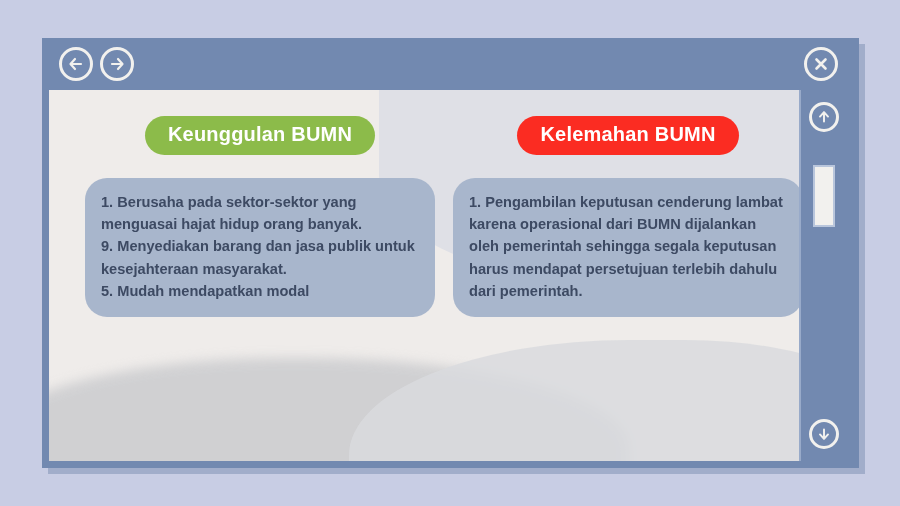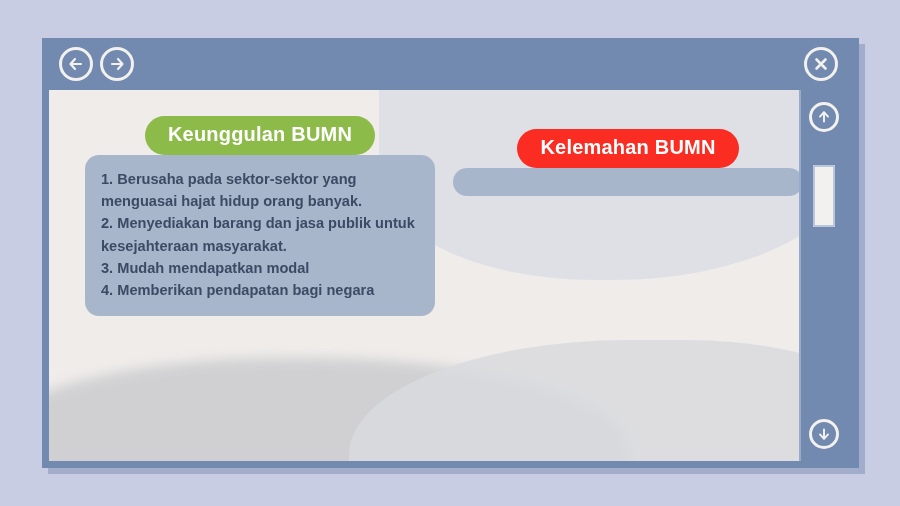--- a/index.html
+++ b/index.html
@@ -124,27 +124,28 @@
     border-radius: 20px;
     padding: 7px 23px 9px;
     color: #ffffff;
     font-size: 20px;
     font-weight: bold;
     letter-spacing: 0.2px;
     white-space: nowrap;
     cursor: default;
   }
   .pill-green { background: #8cbb4a; }
-  .pill-red   { background: #fb2c22; margin-top: 13px; }
+  .pill-red   { background: #fb2c22; }
 
   .card {
+    margin-top: 23px;
     width: 100%;
     box-sizing: border-box;
     background: #a8b6cc;
-    border-radius: 14px;
+    border-radius: 22px;
     padding: 13px 16px 15px;
     color: #3d4a63;
     font-size: 14.6px;
     font-weight: bold;
     line-height: 1.52;
   }
   .card p { margin: 0; }
 
   
   .scrollbar {
@@ -214,29 +215,29 @@
     <div class="blob-a"></div>
     <div class="blob-c"></div>
     <div class="blob-b"></div>
 
     <div class="columns">
 
       <div class="col">
         <div class="pill pill-green">Keunggulan BUMN</div>
         <div class="card">
           <p> 1. Berusaha pada sektor-sektor yang menguasai hajat hidup orang banyak.</p>
-          <p>2. Menyediakan barang dan jasa publik untuk kesejahteraan masyarakat.</p>
-          <p>3. Mudah mendapatkan modal</p>
-          <p>4. Memberikan pendapatan bagi negara</p>
+          <p>9. Menyediakan barang dan jasa publik untuk kesejahteraan masyarakat.</p>
+          <p>5. Mudah mendapatkan modal</p>
         </div>
       </div>
 
       <div class="col">
         <div class="pill pill-red">Kelemahan BUMN</div>
         <div class="card">
+          <p>1. Pengambilan keputusan cenderung lambat karena operasional dari BUMN dijalankan oleh pemerintah sehingga segala keputusan harus mendapat persetujuan terlebih dahulu dari pemerintah.</p>
         </div>
       </div>
 
     </div>
   </div>
 
   <div class="scrollbar">
     <div class="sb-btn sb-up">
       <svg width="16" height="16" viewBox="0 0 18 18">
         <path d="M9 14 V4 M4.5 8.5 L9 3.5 L13.5 8.5" stroke="#f2f1ee" stroke-width="2.2" fill="none" stroke-linecap="round" stroke-linejoin="round"></path>

